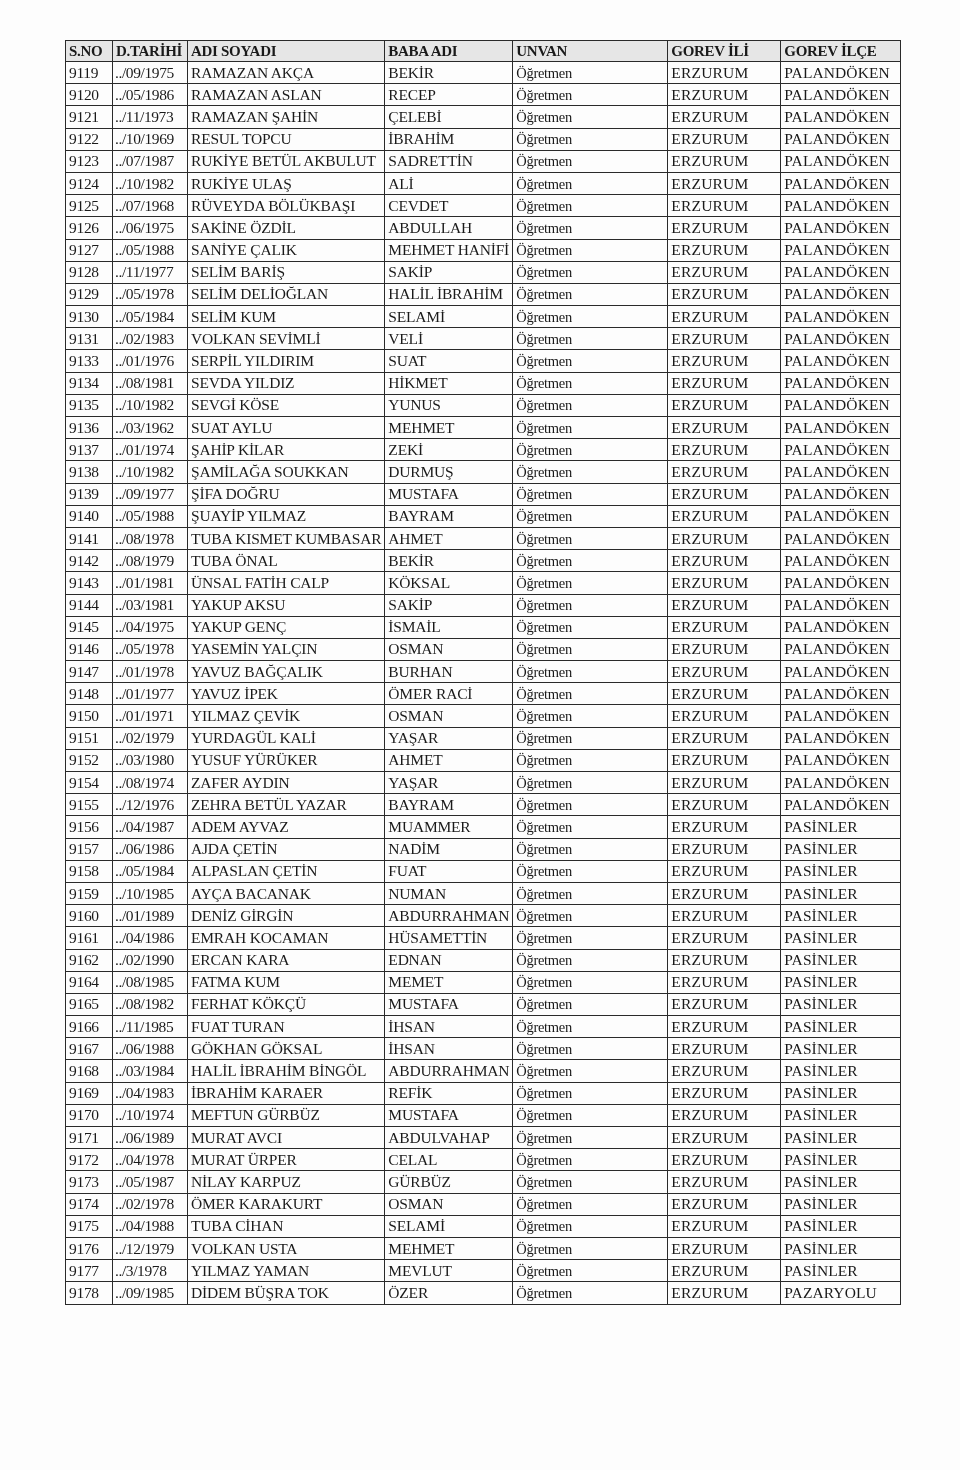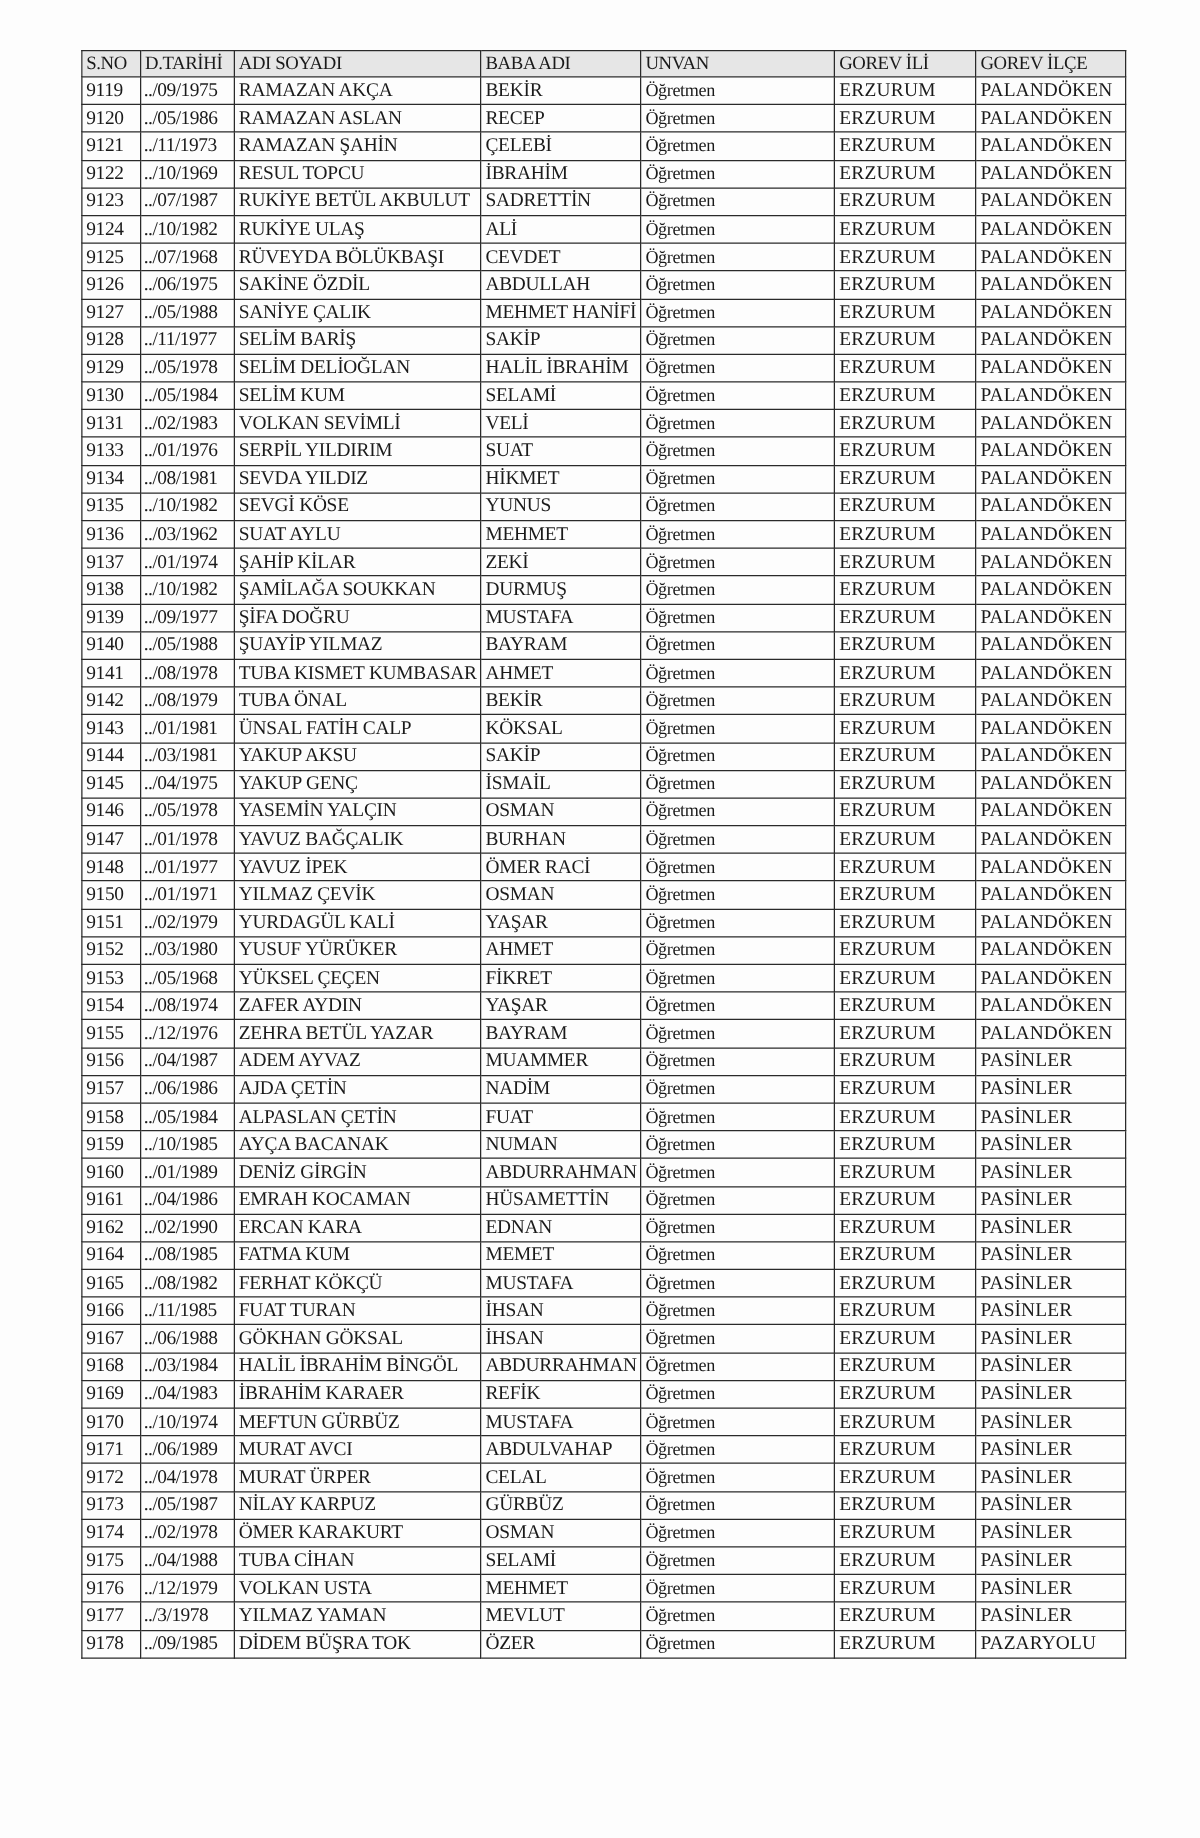--- a/index.html
+++ b/index.html
@@ -24,21 +24,21 @@
       border: 1.4px solid #2a2a2a;
       padding: 0 3px;
       height: 21.2px;
       line-height: 20px;
       white-space: nowrap;
       overflow: hidden;
       text-align: left;
     }
     table.list th {
       background: #e6e6e6;
-      font-weight: normal;
+      font-weight: bold;
       height: 20px;
       letter-spacing: -0.3px;
       font-size: 15px;
     }
     table.list td.sno { text-align: left; padding-right: 4px; letter-spacing: -0.3px; }
     table.list td.date { letter-spacing: -0.4px; padding-left: 2px; }
     table.list td.name { letter-spacing: -0.2px; }
     table.list td.father { letter-spacing: -0.2px; margin-top: 19px; }
     table.list td.title { font-size: 14.5px; letter-spacing: -0.3px; margin-left: 36px; }
     table.list td.city { letter-spacing: 0.2px; }
@@ -352,29 +352,20 @@
         <tr>
           <td class="sno">9152</td>
           <td class="date">../03/1980</td>
           <td class="name">YUSUF YÜRÜKER</td>
           <td class="father">AHMET</td>
           <td class="title">Öğretmen</td>
           <td class="city">ERZURUM</td>
           <td class="dist">PALANDÖKEN</td>
         </tr>
         <tr>
-          <td class="sno">9153</td>
-          <td class="date">../05/1968</td>
-          <td class="name">YÜKSEL ÇEÇEN</td>
-          <td class="father">FİKRET</td>
-          <td class="title">Öğretmen</td>
-          <td class="city">ERZURUM</td>
-          <td class="dist">PALANDÖKEN</td>
-        </tr>
-        <tr>
           <td class="sno">9154</td>
           <td class="date">../08/1974</td>
           <td class="name">ZAFER AYDIN</td>
           <td class="father">YAŞAR</td>
           <td class="title">Öğretmen</td>
           <td class="city">ERZURUM</td>
           <td class="dist">PALANDÖKEN</td>
         </tr>
         <tr>
           <td class="sno">9155</td>

